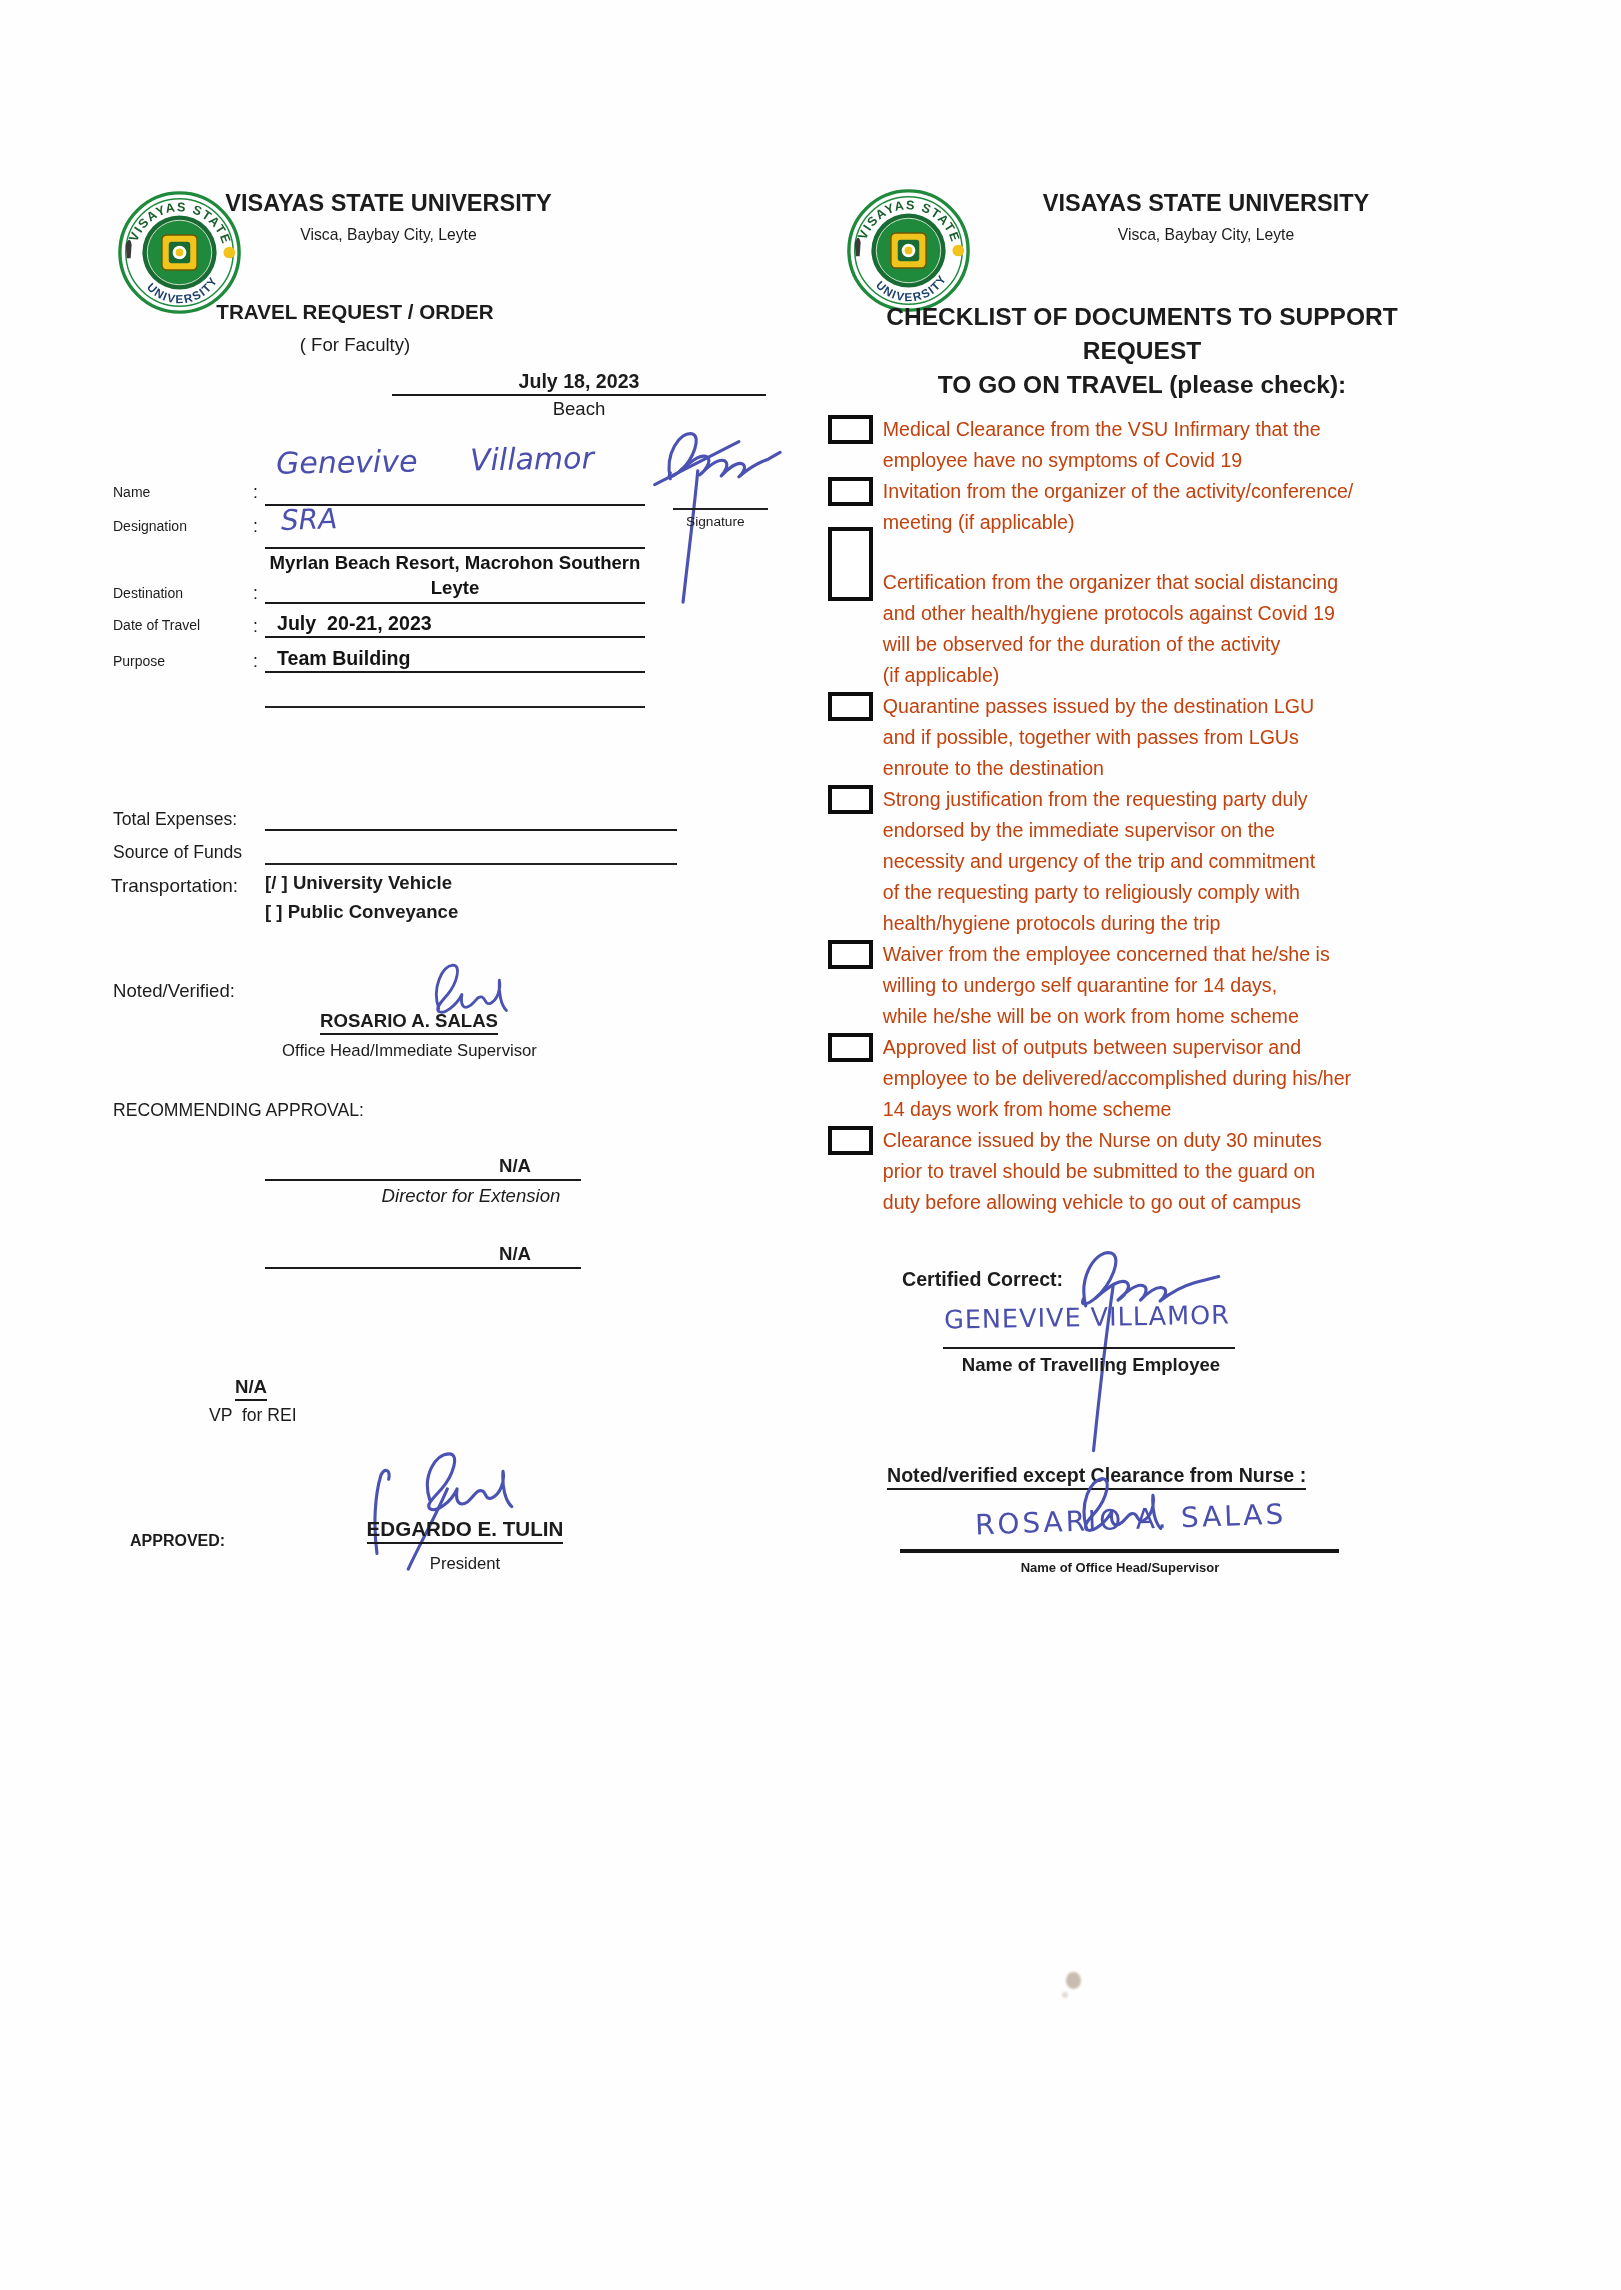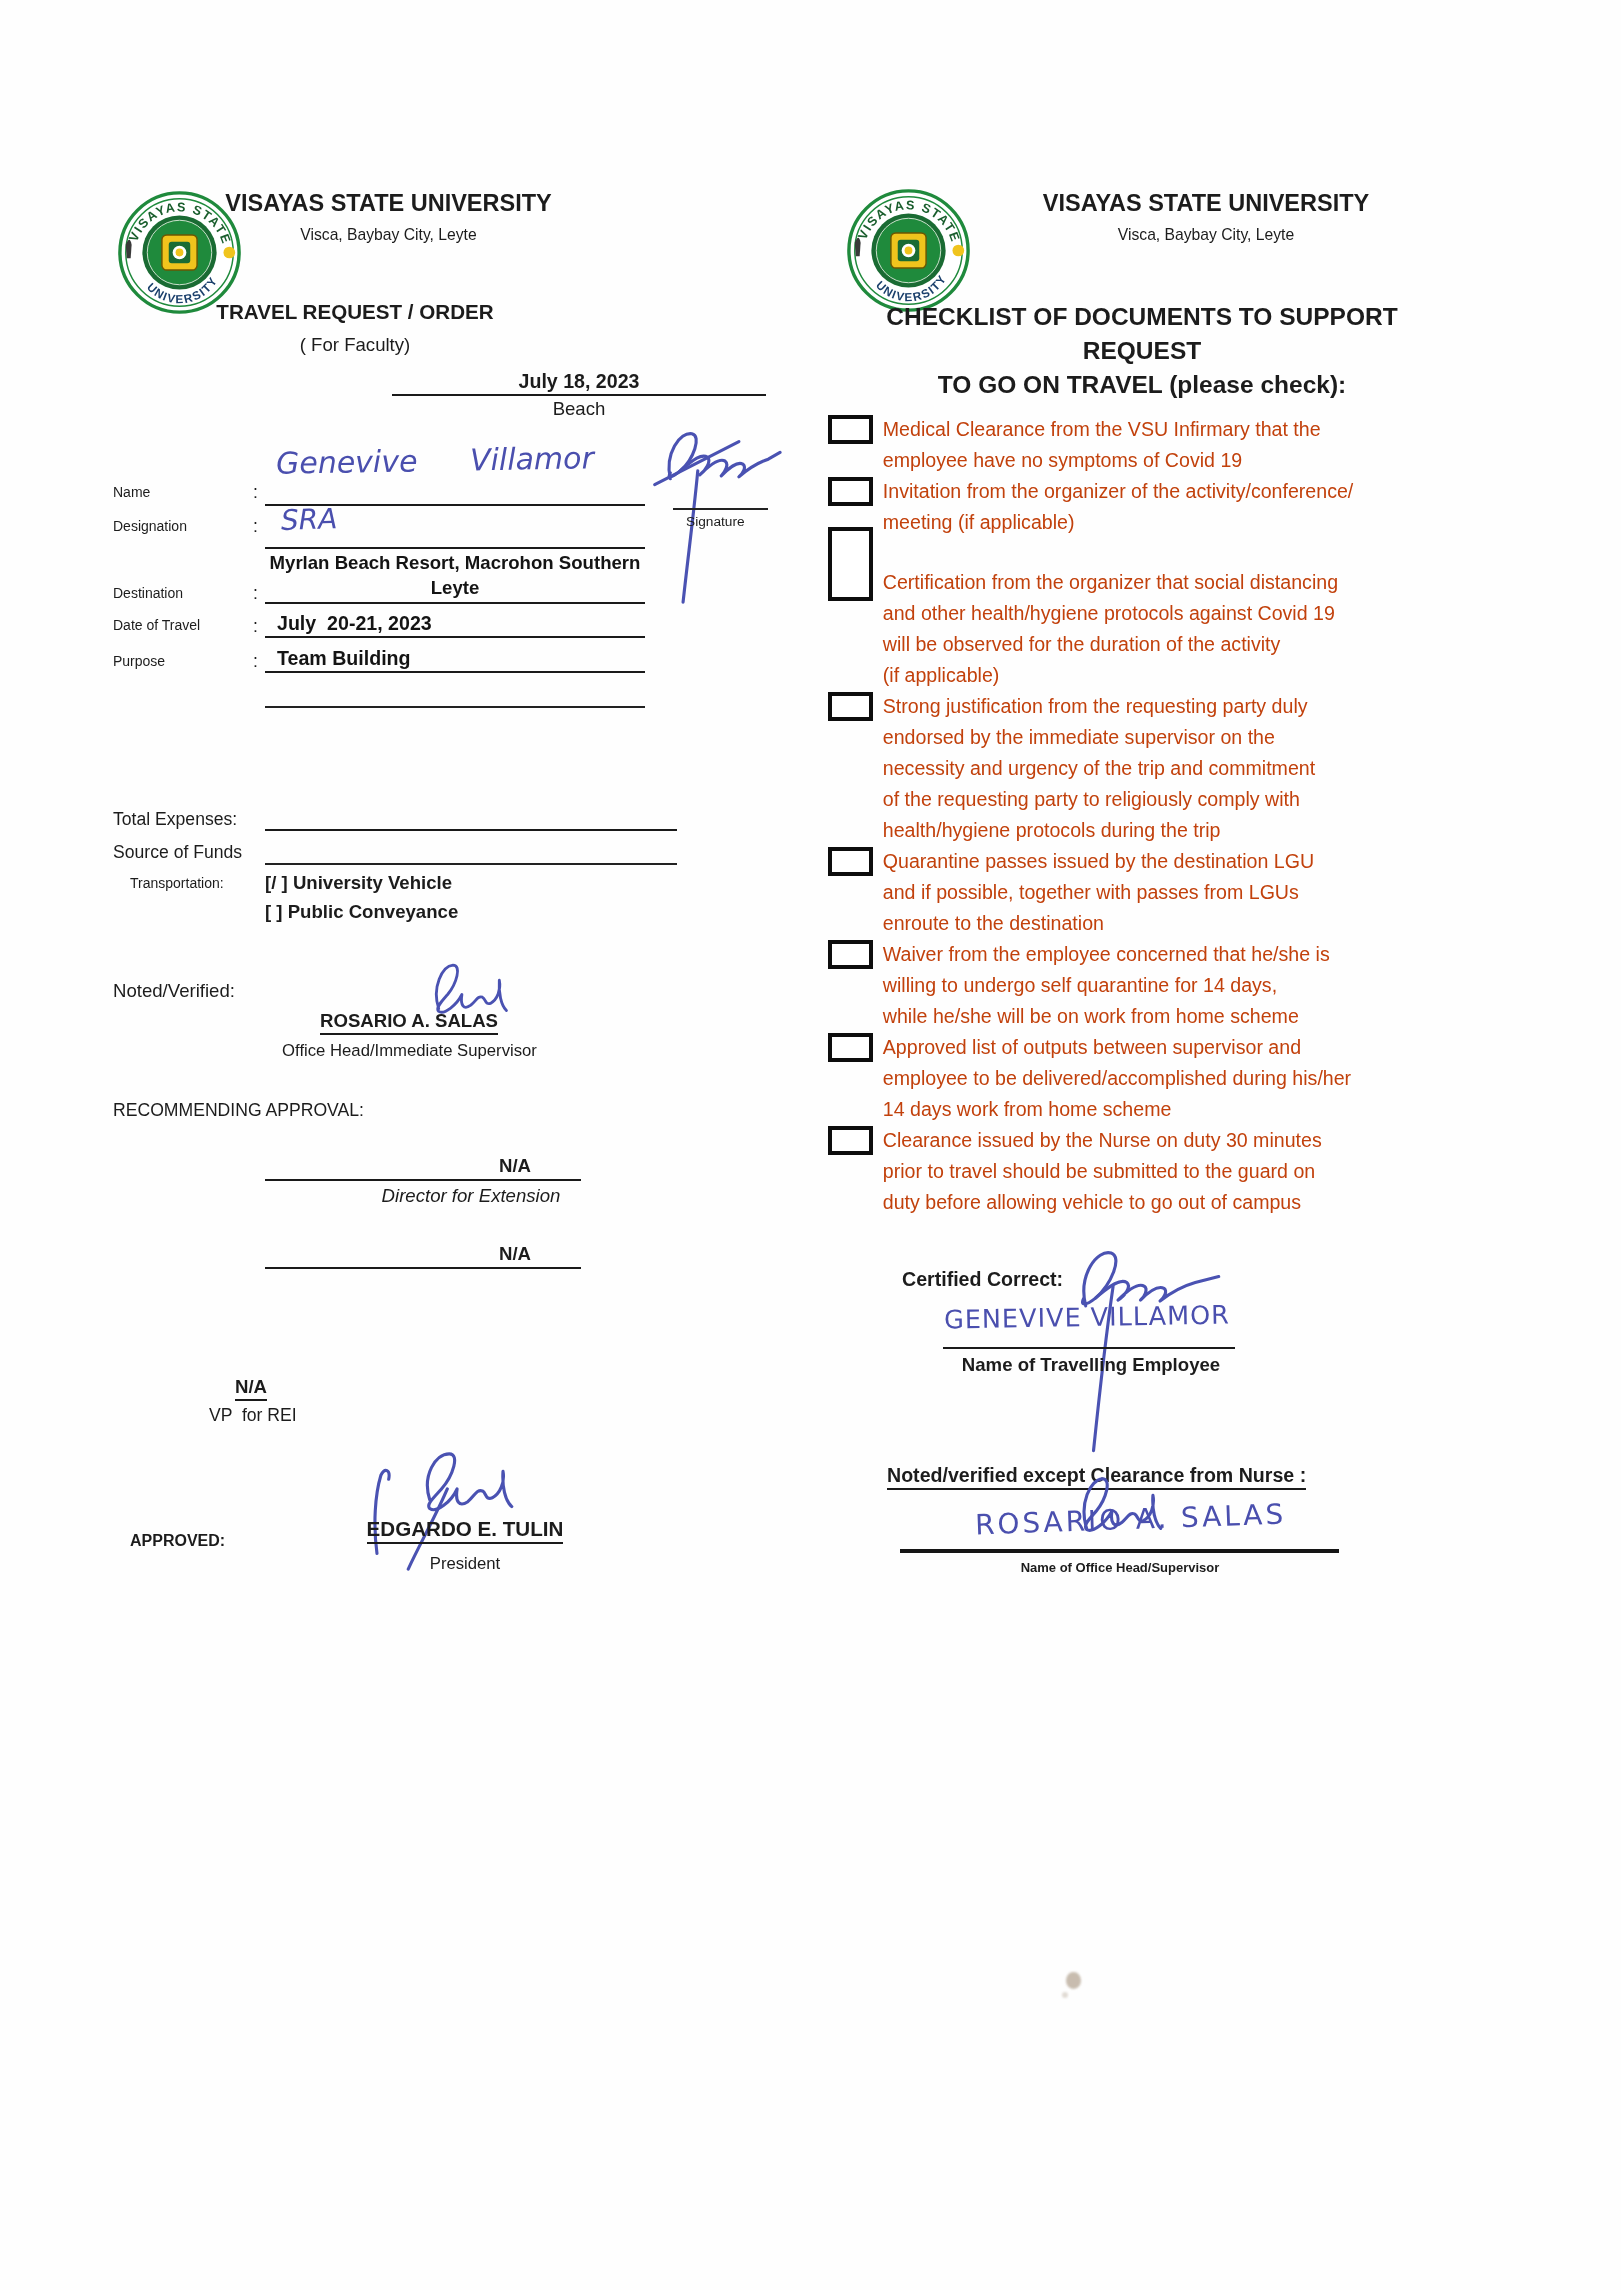--- a/index.html
+++ b/index.html
@@ -94,21 +94,21 @@
   <div class="abs label" style="left:113px;top:653px;">Purpose</div>
   <div class="abs" style="left:253px;top:651px;font-size:17.6px;">:</div>
   <div class="abs value-b" style="left:277px;top:647px;">Team Building</div>
   <div class="line" style="left:265px;top:671px;width:380px;"></div>
   <div class="thin-line" style="left:265px;top:706px;width:380px;"></div>
 
   <div class="abs" style="left:113px;top:809px;font-size:17.6px;">Total Expenses:</div>
   <div class="line" style="left:265px;top:829px;width:412px;"></div>
   <div class="abs" style="left:113px;top:842px;font-size:17.6px;">Source of Funds</div>
   <div class="thin-line" style="left:265px;top:863px;width:412px;"></div>
-  <div class="abs" style="left:130px;top:875px;font-size:14px;">Transportation:</div>
+  <div class="abs" style="left:111px;top:875px;font-size:19px;">Transportation:</div>
   <div class="abs b" style="left:265px;top:872px;font-size:18.6px;">[/ ] University Vehicle</div>
   <div class="abs b" style="left:265px;top:901px;font-size:18.6px;">[ ] Public Conveyance</div>
 
   <div class="abs" style="left:113px;top:980px;font-size:18.6px;">Noted/Verified:</div>
   <svg class="sig" style="left:412px;top:956px;" width="98" height="69" viewBox="0 0 110 75">
     <path d="M30,58 C22,34 34,10 46,9 C56,9 50,30 40,42 C33,50 26,57 30,61 C36,65 50,54 56,42 C54,54 58,60 66,54 C72,49 74,43 79,45 C83,47 82,54 88,52 C96,48 100,36 98,26 C97,40 100,54 106,60"></path>
   </svg>
   <div class="abs ctr" style="left:279px;top:1010px;width:260px;">
     <span class="u b" style="font-size:18.6px;">ROSARIO A. SALAS</span>
   </div>
@@ -181,34 +181,34 @@
     </div>
     <div class="chk-item tall">
       <span class="cb"></span>
       <div class="chk-text">Certification from the organizer that social distancing
 and other health/hygiene protocols against Covid 19
 will be observed for the duration of the activity
  (if applicable)</div>
     </div>
     <div class="chk-item">
       <span class="cb"></span>
+      <div class="chk-text">Quarantine passes issued by the destination LGU
+and if possible, together with passes from LGUs
+enroute to the destination</div>
+    </div>
+    <div class="chk-item">
+      <span class="cb"></span>
       <div class="chk-text">Strong justification from the requesting party duly
 endorsed by the immediate supervisor on the
 necessity and urgency of the trip and commitment
 of the requesting party to religiously comply with
 health/hygiene protocols during the trip</div>
     </div>
     <div class="chk-item">
       <span class="cb"></span>
-      <div class="chk-text">Quarantine passes issued by the destination LGU
-and if possible, together with passes from LGUs
-enroute to the destination</div>
-    </div>
-    <div class="chk-item">
-      <span class="cb"></span>
       <div class="chk-text">Waiver from the employee concerned that he/she is
 willing to undergo self quarantine for 14 days,
 while he/she will be on work from home scheme</div>
     </div>
     <div class="chk-item">
       <span class="cb"></span>
       <div class="chk-text">Approved list of outputs between supervisor and
 employee to be delivered/accomplished during his/her
 14 days work from home scheme</div>
     </div>

